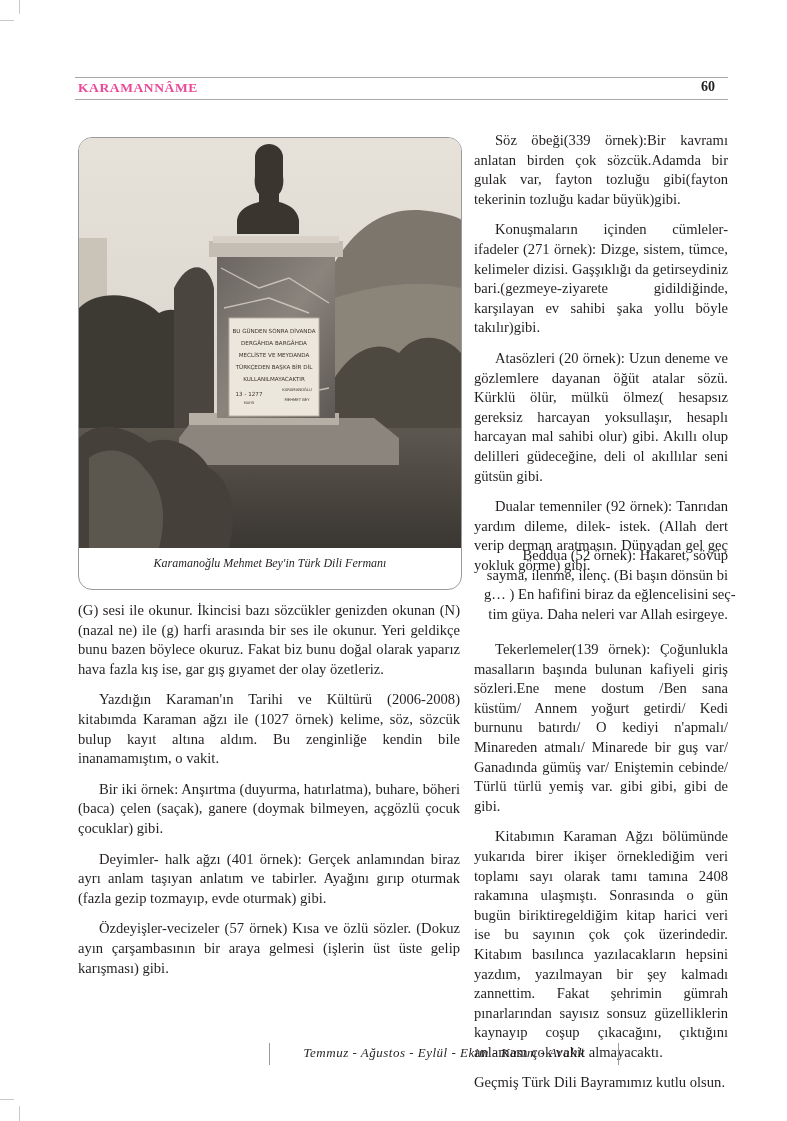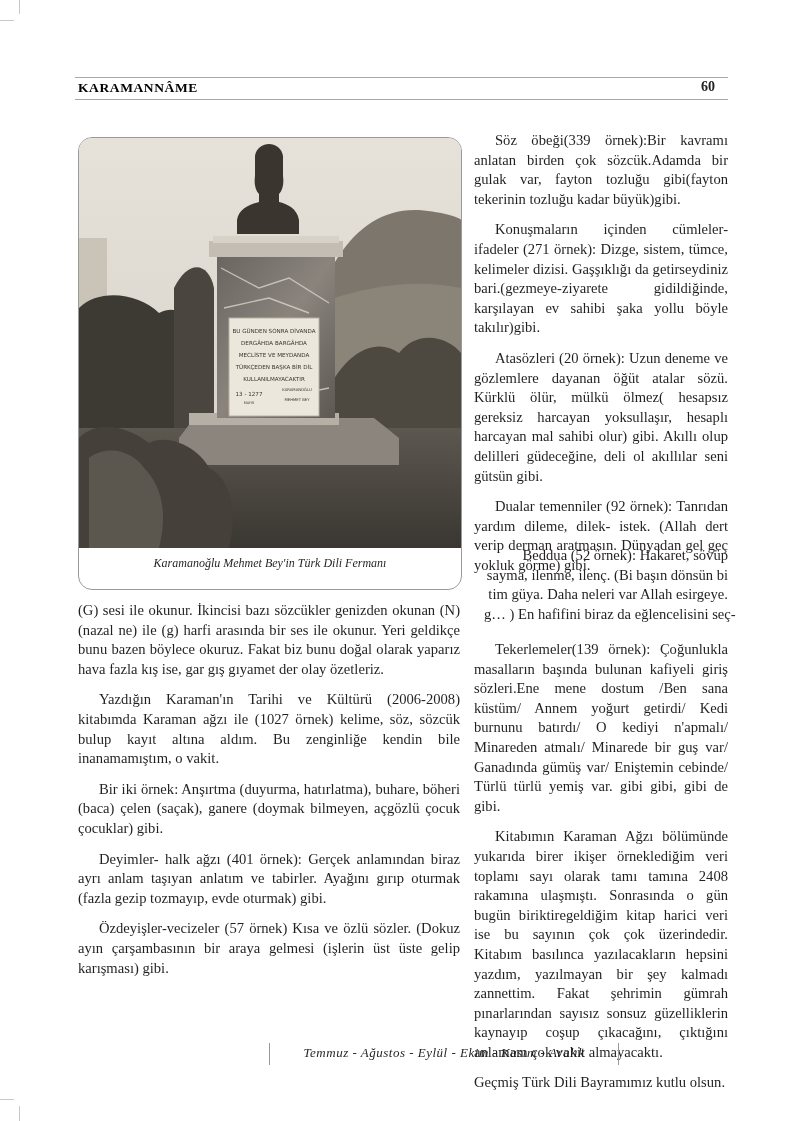--- a/index.html
+++ b/index.html
@@ -3,21 +3,21 @@
 <meta charset="utf-8">
 <style>
   html, body { margin: 0; padding: 0; background: #ffffff; }
   body { width: 787px; height: 1121px; position: relative; overflow: hidden;
          font-family: "Liberation Serif", "DejaVu Serif", serif; color: #231f20; }
 
   .crop { position: absolute; background: #c8c8c8; }
 
   .header-rule { position: absolute; left: 75px; width: 653px; height: 1px; background: #a8a8a8; }
   .running-title { position: absolute; left: 78px; top: 80px; font-size: 13.5px; font-weight: bold;
-                   letter-spacing: 0.6px; color: #000000; }
+                   letter-spacing: 0.6px; color: #ec4899; }
   .page-number { position: absolute; right: 72px; top: 79px; font-size: 14px; font-weight: bold; }
 
   .figure { position: absolute; left: 78px; top: 137px; width: 382px; height: 451px;
             border: 1px solid #9a9a9a; border-radius: 14px; overflow: hidden; background: #fff; }
   .photo { position: absolute; left: 0; top: 0; width: 382px; height: 410px; }
   .caption { position: absolute; left: 0; right: 0; top: 418px; text-align: center;
              font-style: italic; font-size: 12px; }
 
   .col { position: absolute; font-size: 14.6px; line-height: 19.6px; text-align: justify; hyphens: none; }
   .col p { margin: 0 0 11px 0; text-indent: 21px; }
@@ -110,22 +110,22 @@
 <div class="col right-col">
   <p>Söz öbeği(339 örnek):Bir kavramı anlatan birden çok sözcük.Adamda bir gulak var, fayton tozluğu gibi(fayton tekerinin tozluğu kadar büyük)gibi.</p>
   <p>Konuşmaların içinden cümleler-ifadeler (271 örnek):  Dizge, sistem, tümce, kelimeler dizisi. Gaşşıklığı da getirseydiniz bari.(gezmeye-ziyarete gidildiğinde, karşılayan ev sahibi şaka yollu böyle takılır)gibi.</p>
   <p>Atasözleri (20 örnek): Uzun deneme ve gözlemlere dayanan öğüt atalar sözü. Kürklü ölür, mülkü ölmez( hesapsız gereksiz harcayan yoksullaşır, hesaplı harcayan mal sahibi olur) gibi. Akıllı olup delilleri güdeceğine, deli ol akıllılar seni gütsün gibi.</p>
   <p>Dualar temenniler (92 örnek): Tanrıdan yardım dileme, dilek- istek. (Allah dert verip derman aratmasın. Dünyadan gel geç yokluk görme) gibi.</p>
 </div>
 
 <div class="beddua">
   <span class="ln" style="padding-left:24px;">Beddua  (52  örnek):  Hakaret,  sövüp</span>
   <span class="ln" style="padding-left:4px;">sayma, ilenme, ilenç. (Bi başın dönsün bi</span>
+  <span class="ln" style="padding-left:10px;">g… ) En hafifini biraz da eğlencelisini seç-</span>
   <span class="ln" style="margin-left:-11px;">tim güya. Daha neleri var Allah esirgeye.</span>
-  <span class="ln" style="padding-left:10px;">g… ) En hafifini biraz da eğlencelisini seç-</span>
 </div>
 
 <div class="col right-col lower">
   <p>Tekerlemeler(139 örnek): Çoğunlukla masalların başında bulunan kafiyeli giriş sözleri.Ene mene dostum /Ben sana küstüm/ Annem yoğurt getirdi/ Kedi burnunu batırdı/ O kediyi n'apmalı/ Minareden atmalı/ Minarede bir guş var/ Ganadında gümüş var/ Eniştemin cebinde/ Türlü türlü yemiş var. gibi gibi, gibi de gibi.</p>
   <p>Kitabımın Karaman Ağzı bölümünde yukarıda birer ikişer örneklediğim veri toplamı sayı olarak tamı tamına 2408 rakamına ulaşmıştı. Sonrasında o gün bugün biriktiregeldiğim kitap harici veri ise bu sayının çok çok üzerindedir. Kitabım basılınca yazılacakların hepsini yazdım, yazılmayan bir şey kalmadı zannettim. Fakat şehrimin gümrah pınarlarından sayısız sonsuz güzelliklerin kaynayıp coşup çıkacağını, çıktığını anlamam çok vakit almayacaktı.</p>
   <p class="center">Geçmiş Türk Dili Bayramımız kutlu olsun.</p>
 </div>
 
 <div class="footer">
   <div class="bar" style="left:0;"></div>

